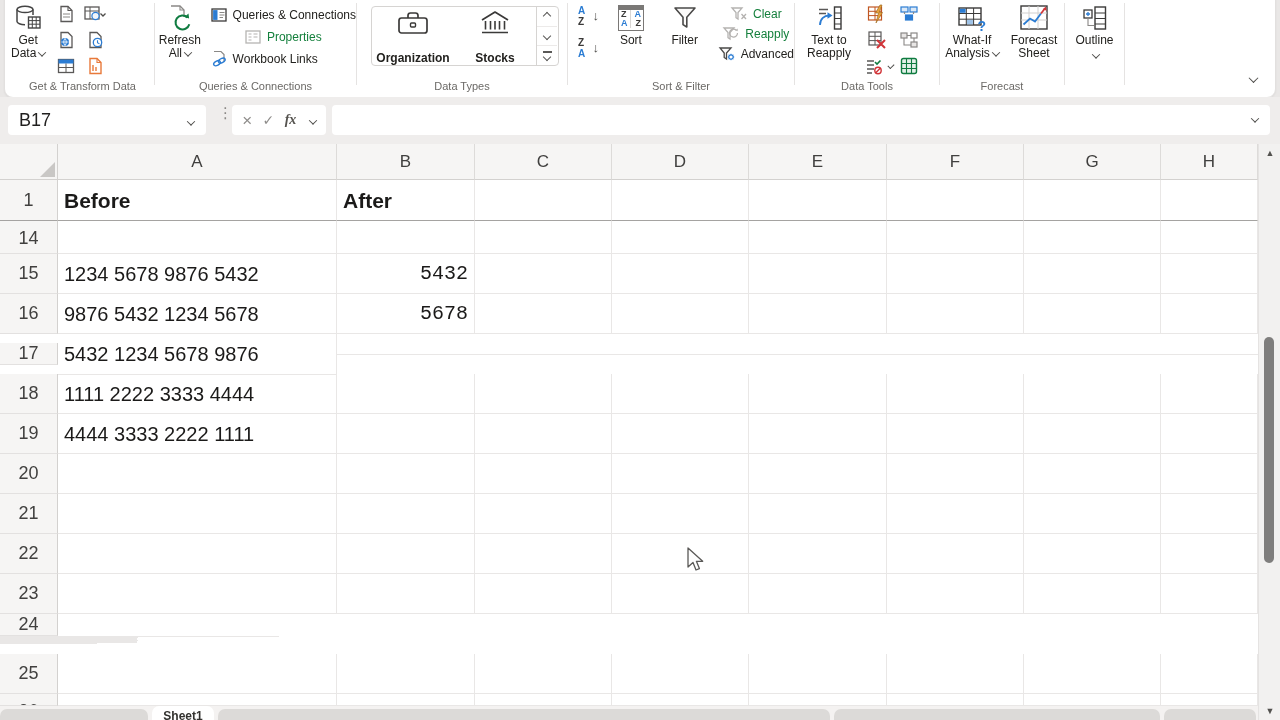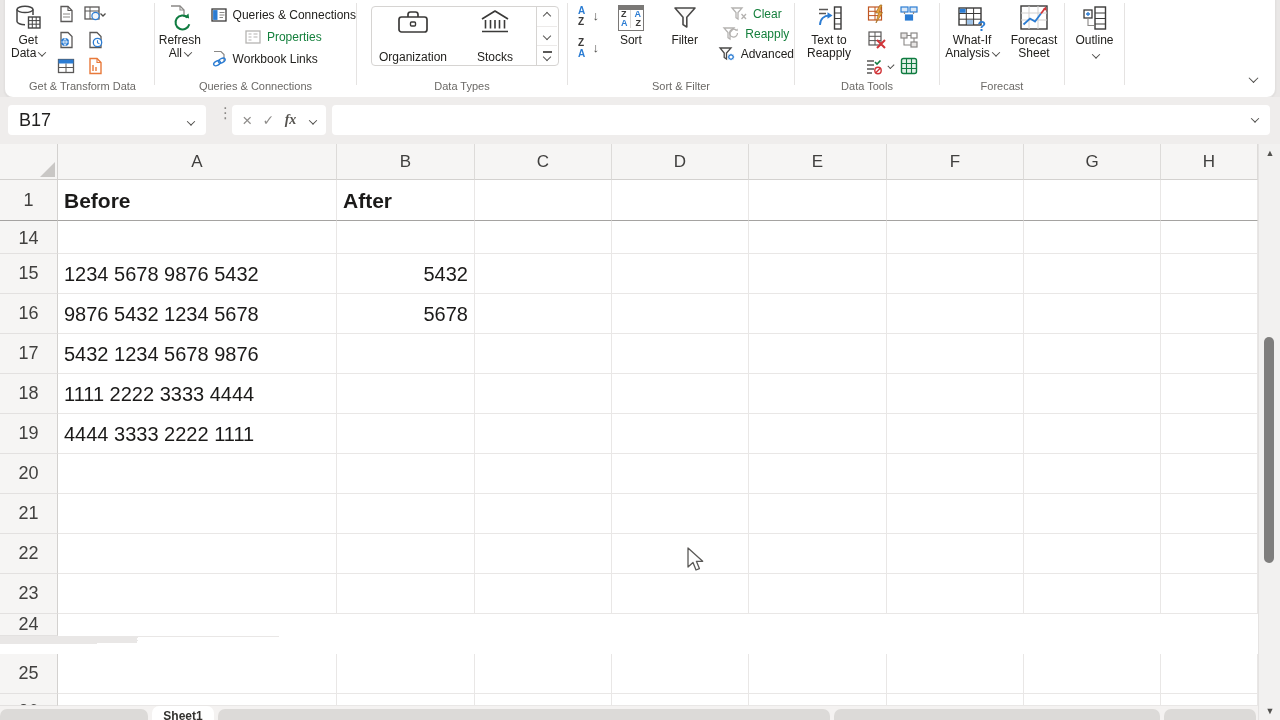--- a/index.html
+++ b/index.html
@@ -16,21 +16,21 @@
   .bicon{height:32px;display:flex;align-items:center;justify-content:center;}
   .chev{display:inline-block;width:5px;height:5px;border-right:1.3px solid #4e4d4a;border-bottom:1.3px solid #4e4d4a;
         transform:rotate(45deg) translate(-1px,-1px);margin-left:3px;}
   .chev.big{width:6px;height:6px;}
   .minigrid{display:grid;grid-template-columns:24px 24px;grid-auto-rows:25px;gap:1px 5px;margin-left:9px;padding-top:1px;}
   .sicon{display:flex;align-items:center;justify-content:center;width:24px;height:24px;}
   .menucol{display:flex;flex-direction:column;gap:4px;margin-left:5px;padding-top:5px;}
   .menurow{display:flex;align-items:center;gap:5px;font-size:12px;white-space:nowrap;}
   .menurow.dis{color:#15803d;justify-content:center;}
   .gallery{display:flex;margin:5px 0 0 14px;width:186px;height:58px;border:1px solid #d6d4d2;border-radius:4px;background:#fff;overflow:hidden;}
-  .tile{width:82px;display:flex;flex-direction:column;align-items:center;justify-content:center;font-size:12px;gap:14px;}
+  .tile{width:82px;display:flex;flex-direction:column;align-items:center;justify-content:flex-end;font-size:12px;gap:14px;font-weight:bold;}
   .gscroll{width:20px;border-left:1px solid #d6d4d2;display:flex;flex-direction:column;}
   .gcell{flex:1;display:flex;align-items:center;justify-content:center;}
   .gcell + .gcell{border-top:1px solid #eceae9;}
   .gchev{display:inline-block;width:5px;height:5px;border-right:1.3px solid #5a5957;border-bottom:1.3px solid #5a5957;transform:rotate(45deg);}
   .gchev.up{transform:rotate(-135deg);}
   .gbar{width:9px;height:1.4px;background:#5a5957;margin-bottom:1px;}
   .azicon{position:relative;width:24px;height:24px;font-weight:bold;font-size:10px;}
   .azicon .l1{position:absolute;left:2px;top:0;}
   .azicon .l2{position:absolute;left:2px;top:11px;}
   .azicon .arr{position:absolute;right:1px;top:3px;font-size:13px;color:#4e4d4a;font-weight:normal;}
@@ -57,21 +57,21 @@
   .corner{width:58px;box-sizing:border-box;background:#f6f5f4;border-right:1px solid #d3d1cf;border-bottom:1px solid #d3d1cf;position:relative;}
   .corner .tri{position:absolute;right:2px;bottom:2px;width:0;height:0;border-style:solid;border-width:0 0 15px 15px;border-color:transparent transparent #c9c7c5 transparent;}
   .ch{box-sizing:border-box;background:#f6f5f4;border-right:1px solid #dddbd9;border-bottom:1px solid #d3d1cf;
       font-size:17px;color:#41403f;display:flex;align-items:center;justify-content:center;}
   .row{display:flex;}
   .rh{width:58px;box-sizing:border-box;background:#f6f5f4;border-right:1px solid #d3d1cf;border-bottom:1px solid #e3e1e0;
       font-size:18px;color:#41403f;display:flex;align-items:center;justify-content:center;overflow:hidden;}
   .rh span{display:block;}
   .cell{box-sizing:border-box;border-right:1px solid #e9e7e6;border-bottom:1px solid #e9e7e6;font-size:20px;color:#1b1a19;
         display:flex;align-items:center;padding:0 6px;white-space:nowrap;overflow:hidden;}
-  .cell.num{justify-content:flex-end;}
+  .cell.num{justify-content:flex-end;font-family:Liberation Mono, monospace;}
   .row.freeze .cell,.row.freeze .rh{border-bottom:1px solid #a5a3a1;}
   .row.bold .cell{font-weight:bold;font-size:21px;}
   
   .vscroll{position:absolute;left:1258px;top:144px;width:22px;height:576px;background:#f2f1f0;border-left:1px solid #e5e3e2;}
   .varrow{position:absolute;left:0;width:22px;text-align:center;font-size:9px;color:#53524f;}
   .vthumb{position:absolute;left:5px;width:10px;border-radius:5px;background:#7f7e7d;}
   
   .tabbar{position:absolute;left:0;top:706px;width:1258px;height:14px;background:#f4f2f1;overflow:hidden;}
   .pill{position:absolute;top:3px;height:14px;background:#dcdad8;border-radius:7px 7px 0 0;}
   .activetab{position:absolute;top:0;height:14px;background:#fff;border-radius:7px 7px 0 0;display:flex;justify-content:center;}
@@ -508,21 +508,21 @@
         </div>
         <div class="cell" style="width: 279px; line-height: 40px;">9876 5432 1234 5678</div>
         <div class="cell num" style="width: 138px; line-height: 40px;">5678</div>
         <div class="cell" style="width: 137px; line-height: 40px;"></div>
         <div class="cell" style="width: 137px; line-height: 40px;"></div>
         <div class="cell" style="width: 138px; line-height: 40px;"></div>
         <div class="cell" style="width: 137px; line-height: 40px;"></div>
         <div class="cell" style="width: 137px; line-height: 40px;"></div>
         <div class="cell" style="width: 97px; line-height: 40px;"></div>
       </div>
-      <div class="row" style="height: 40px;">
+      <div class="row" style="height: 40px; align-items: center;">
         <div class="rh">
           <span>17</span>
         </div>
         <div class="cell" style="width: 279px; line-height: 40px;">5432 1234 5678 9876</div>
         <div class="cell" style="width: 138px; line-height: 40px;"></div>
         <div class="cell" style="width: 137px; line-height: 40px;"></div>
         <div class="cell" style="width: 137px; line-height: 40px;"></div>
         <div class="cell" style="width: 138px; line-height: 40px;"></div>
         <div class="cell" style="width: 137px; line-height: 40px;"></div>
         <div class="cell" style="width: 137px; line-height: 40px;"></div>

